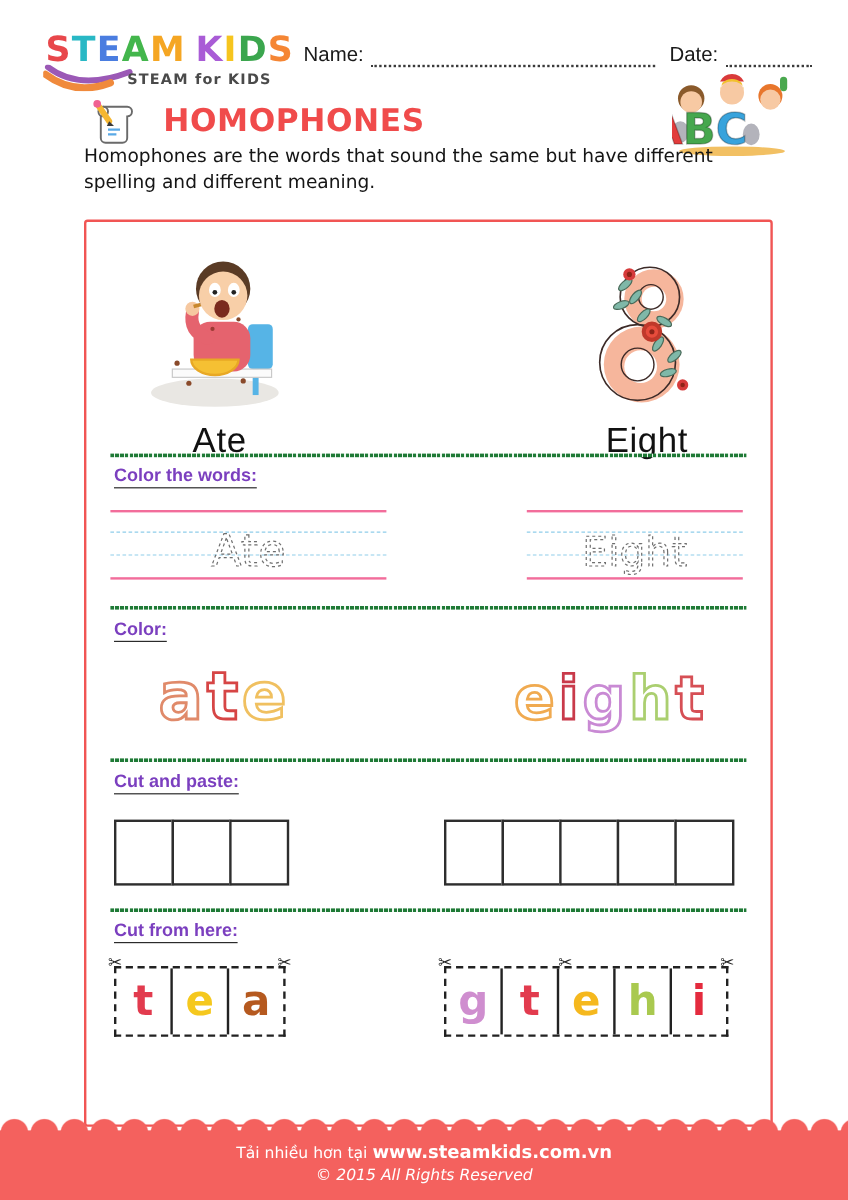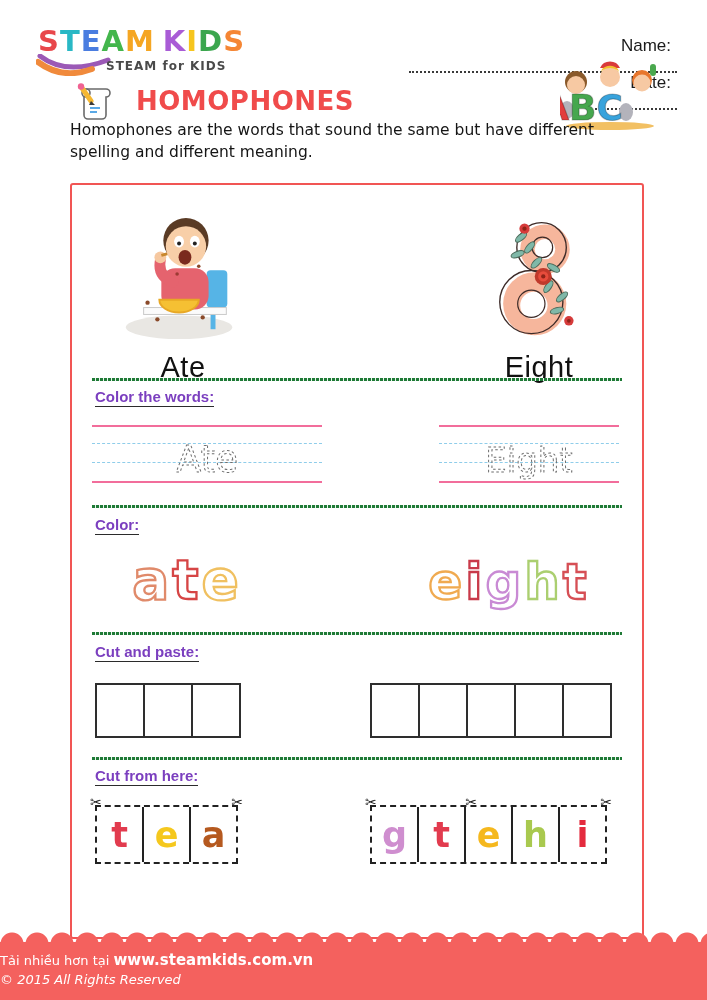--- a/index.html
+++ b/index.html
@@ -6,21 +6,21 @@
   body{width:707px;height:1000px;background:#fff;font-family:"Liberation Sans",sans-serif;position:relative;overflow:hidden;}
   .abs{position:absolute;}
 
   
   .logo{left:38px;top:26px;width:210px;}
   .logo-line{font-family:"DejaVu Sans",sans-serif;font-weight:800;font-size:29px;letter-spacing:1px;line-height:30px;white-space:nowrap;}
   .logo-line span{display:inline-block;}
   .logo-swoosh{left:36px;top:54px;}
   .logo-sub{left:106px;top:59px;font-family:"DejaVu Sans",sans-serif;font-weight:800;font-size:12px;color:#4a4a4a;letter-spacing:1px;}
 
-  .name-date{left:253px;top:36px;width:424px;font-size:17px;color:#1a1a1a;display:flex;align-items:flex-end;flex-direction:column;}
+  .name-date{left:253px;top:36px;width:424px;font-size:17px;color:#1a1a1a;display:flex;align-items:flex-end;}
   .dotline{display:inline-block;border-bottom:2px dotted #3a3a3a;height:15px;}
   .nd-label{font-weight:500;margin-right:6px;}
 
   
   .title-icon{left:76px;top:82px;}
   .page-title{left:136px;top:86px;font-family:"DejaVu Sans",sans-serif;font-weight:800;font-size:26px;color:#f04b4b;letter-spacing:.5px;}
   .abc-art{left:560px;top:56px;}
   .description{left:70px;top:119px;width:575px;font-family:"DejaVu Sans",sans-serif;font-size:15.5px;font-weight:500;color:#151515;line-height:1.42;}
 
   
@@ -55,21 +55,21 @@
   .tile-cell{width:45px;height:55px;display:flex;align-items:center;justify-content:center;
              font-family:"DejaVu Sans",sans-serif;font-weight:800;font-size:35px;border-left:2px solid #222;}
   .tile-cell:first-child{border-left:none;}
   .scissors{position:absolute;top:-12px;font-size:14px;color:#222;line-height:1;}
 
   
   .footer{left:0;top:942px;width:707px;height:58px;background:#f4615e;}
   .scallop{position:absolute;left:0;top:-12px;width:707px;height:13px;
            background-image:radial-gradient(circle at 12px 14px,#f4615e 11px,rgba(0,0,0,0) 12px);
            background-size:25px 14px;background-repeat:repeat-x;}
-  .footer-text{width:100%;text-align:left;color:#fff;font-family:"DejaVu Sans",sans-serif;}
+  .footer-text{width:100%;text-align:center;color:#fff;font-family:"DejaVu Sans",sans-serif;}
   .f1{margin-top:9px;font-size:13px;}
   .f1 b{font-size:15px;}
   .f2{margin-top:3px;font-size:13px;font-style:italic;}
 </style>
 </head>
 <body>
 
 <div class="abs logo">
   <div class="logo-line">
     <span><span class="" style="color: rgb(232, 71, 75);">S</span><span class="" style="color: rgb(41, 184, 197);">T</span><span class="" style="color: rgb(74, 125, 224);">E</span><span class="" style="color: rgb(67, 182, 76);">A</span><span class="" style="color: rgb(245, 166, 35);">M</span></span><span style="display:inline-block;width:8px"></span><span><span class="" style="color: rgb(169, 92, 214);">K</span><span class="" style="color: rgb(246, 197, 30);">I</span><span class="" style="color: rgb(59, 166, 78);">D</span><span class="" style="color: rgb(245, 134, 52);">S</span></span>

